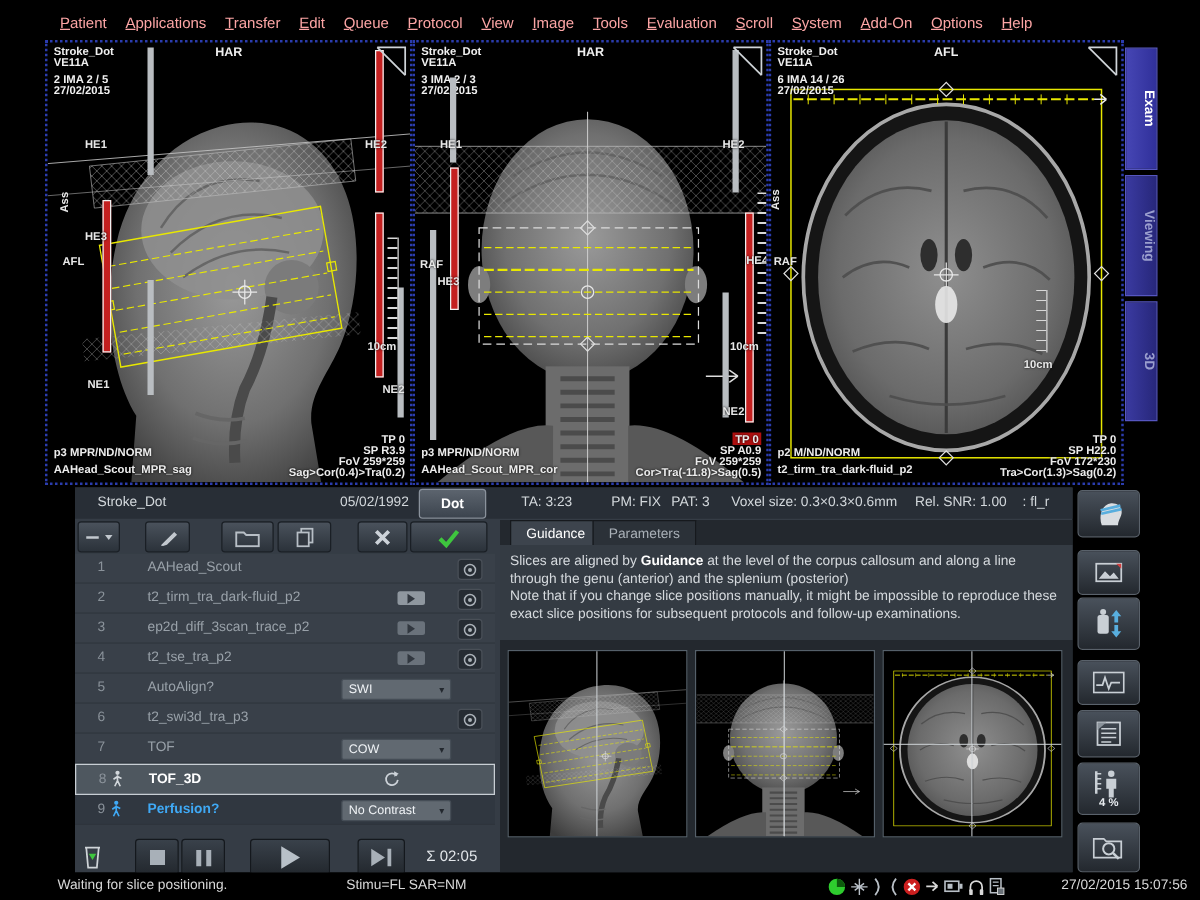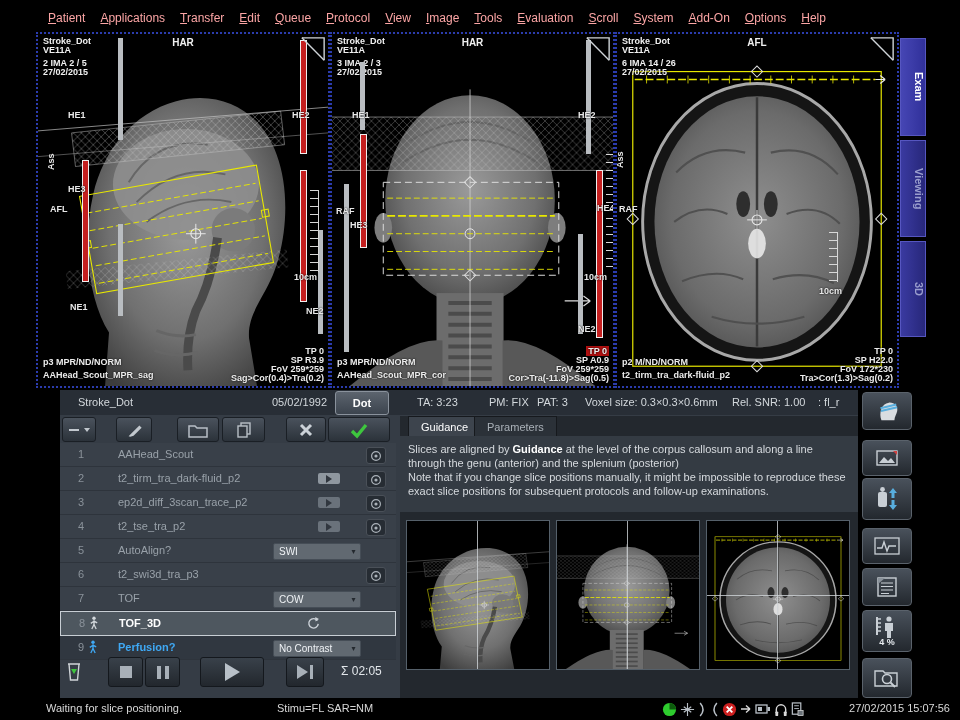--- a/index.html
+++ b/index.html
@@ -68,21 +68,21 @@
     background:#2b3138;color:#aab1b8;border:1px solid #16191d;border-bottom:none;}
   .gtab.active{background:#3d444d;color:#ffffff;}
   #guidance-text{position:absolute;left:0;top:20px;width:458px;height:76px;background:#343b43;
     font-size:11px;line-height:14px;color:#d6dade;box-sizing:border-box;padding:6px 8px;}
   #guidance-text b{color:#ffffff;}
   .thumb{position:absolute;top:104px;width:142px;height:148px;background:#000;border:1px solid #55606a;cursor:pointer;}
   .thumb .xline,.thumb .yline{position:absolute;background:#cfd4d8;opacity:.8;}
   .thumb .yline{left:70px;top:0;width:1px;height:148px;}
   .thumb .xline{left:0;top:74px;width:142px;height:1px;}
   
-  #transport{position:absolute;left:0;top:264px;width:336px;height:36px;padding-left:35px;}
+  #transport{position:absolute;left:0;top:278px;width:336px;height:36px;padding-left:35px;}
   .trbtn{position:absolute;top:3px;height:28px;background:linear-gradient(#39414a,#22272d);
     border:1px solid #14181d;border-radius:3px;cursor:pointer;display:flex;align-items:center;justify-content:center;}
   .stop-sq{width:12px;height:12px;background:#a8b0b8;}
   .pause-b{width:4px;height:13px;background:#a8b0b8;margin:0 2px;}
   .play-t{width:0;height:0;border-left:15px solid #b8c0c8;border-top:9px solid transparent;border-bottom:9px solid transparent;}
   .next-t{width:0;height:0;border-left:11px solid #a8b0b8;border-top:7px solid transparent;border-bottom:7px solid transparent;}
   .next-bar{width:3px;height:14px;background:#a8b0b8;margin-left:2px;}
   #sigma-label{position:absolute;left:281px;top:10px;font-size:12px;color:#e2e6ea;white-space:nowrap;}
   
   .ricon{position:absolute;left:862px;width:48px;background:linear-gradient(#49515b,#23282e);

